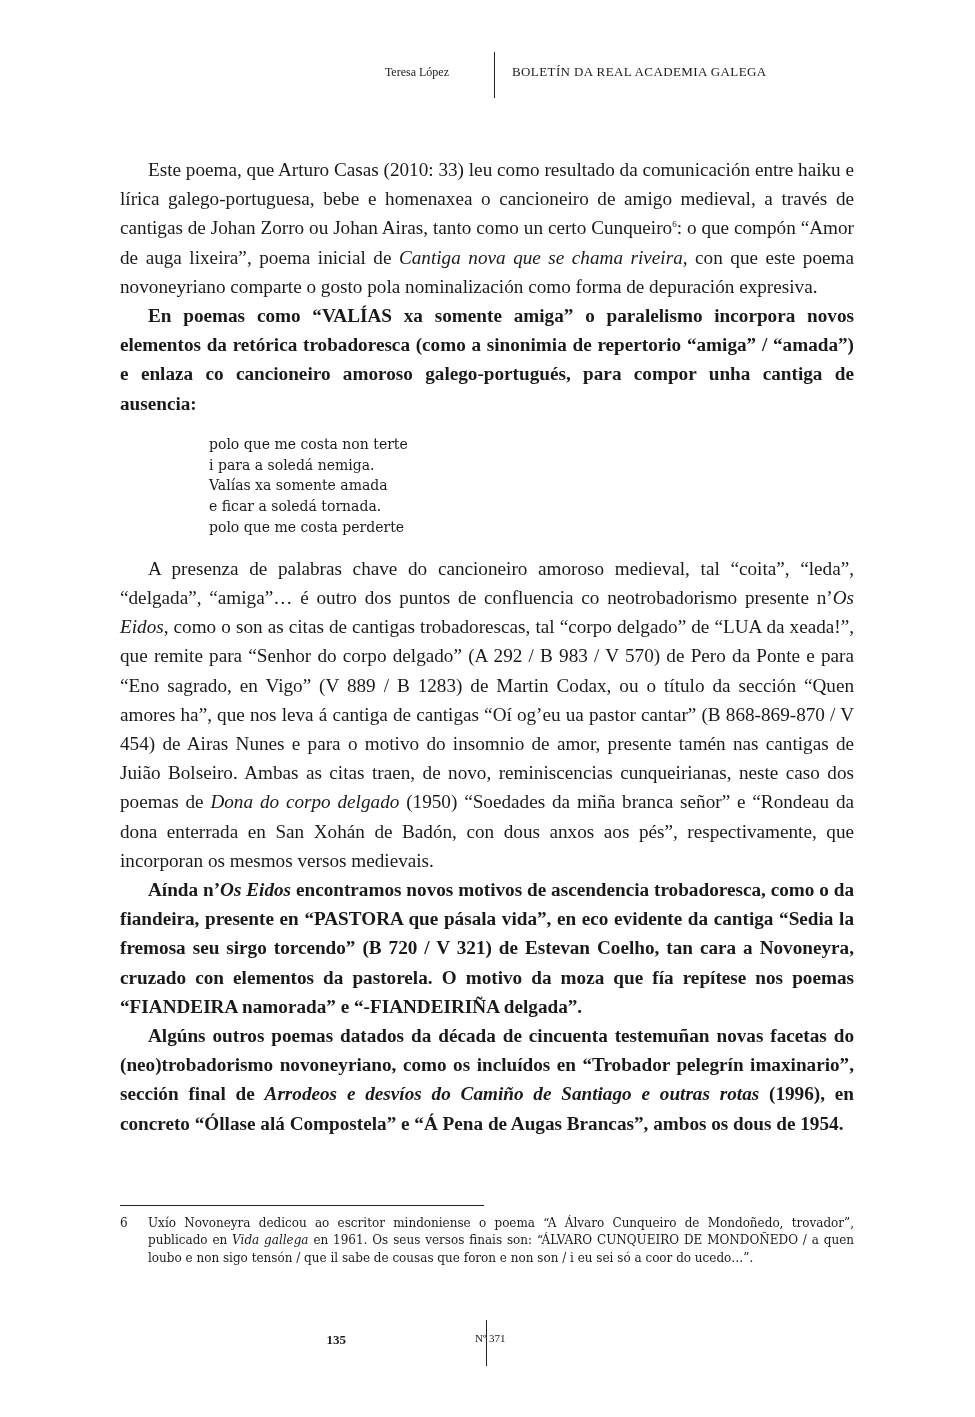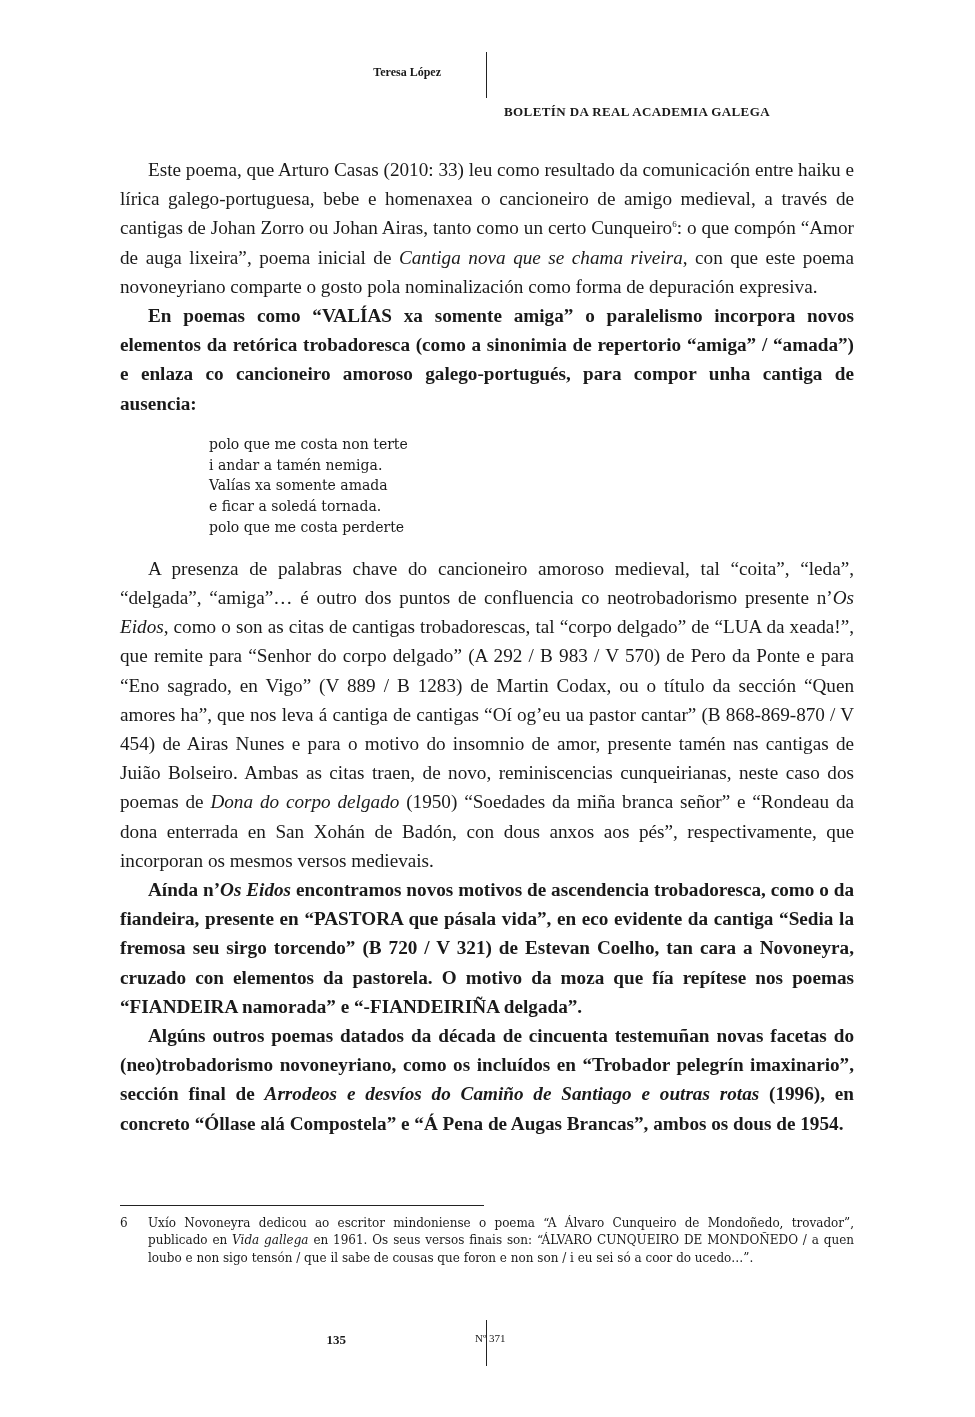--- a/index.html
+++ b/index.html
@@ -1,20 +1,20 @@
 <!DOCTYPE html>
 <html><head>
   <meta charset="utf-8">
   <style>
     html, body { margin: 0; padding: 0; background: #ffffff; }
     body { width: 975px; height: 1417px; position: relative; overflow: hidden; color: #1a1a1a; font-family: "DejaVu Serif", serif; }
-    .header { position: absolute; top: 52px; left: 0; width: 944px; height: 46px; font-weight: bold; }
+    .header { position: absolute; top: 52px; left: 8px; width: 944px; height: 46px; }
     .header .author { position: absolute; right: 503px; top: 13px; font-size: 12px; font-family: "Liberation Serif", serif; }
     .header .vline { position: absolute; left: 486px; top: 0; width: 1px; height: 46px; background: #222; }
-    .header .journal { position: absolute; left: 504px; top: 12px; font-size: 13px; letter-spacing: 0.4px; font-family: "Liberation Serif", serif; margin-top: 40px; }
+    .header .journal { position: absolute; left: 504px; top: 12px; font-size: 13px; letter-spacing: 0.4px; font-family: "Liberation Serif", serif; }
     .body-text { position: absolute; left: 120px; top: 155px; width: 734px; font-family: "Liberation Serif", serif; font-size: 19.2px; line-height: 29.2px; text-align: justify; }
     .body-text p { margin: 0; text-indent: 28px; }
     .body-text p + p { margin-top: 0; font-weight: bold; }
     .poem { margin: 16px 0 16px 89px; font-family: "DejaVu Serif", serif; font-size: 14px; line-height: 20.8px; text-indent: 0; }
     .poem div { white-space: nowrap; }
     em { font-style: italic; }
     sup { font-size: 9px; vertical-align: super; line-height: 0; }
     .fn-rule { position: absolute; left: 120px; top: 1205px; width: 364px; height: 1px; background: #222; }
     .footnote { position: absolute; left: 120px; top: 1215px; width: 734px; font-family: "DejaVu Serif", serif; font-size: 12px; line-height: 17.4px; text-align: justify; }
     .footnote .num { position: absolute; left: 0; top: 0; }
@@ -33,21 +33,21 @@
   <span class="journal">BOLETÍN DA REAL ACADEMIA GALEGA</span>
 </div>
 
 <div class="body-text">
   <p><span>Este poema, que Arturo Casas (2010: 33) leu como resultado da comunicación entre haiku e lírica galego-portuguesa, bebe e homenaxea o cancioneiro de amigo medieval, a través de cantigas de Johan Zorro ou Johan Airas, tanto como un certo Cunqueiro</span><sup>6</sup><span>: o que compón “Amor de auga lixeira”, poema inicial de </span><em>Cantiga nova que se chama riveira</em><span>, con que este poema novoneyriano comparte o gosto pola nominalización como forma de depuración expresiva.</span></p>
 
   <p>En poemas como “VALÍAS xa somente amiga” o paralelismo incorpora novos elementos da retórica trobadoresca (como a sinonimia de repertorio “amiga” / “amada”) e enlaza co cancioneiro amoroso galego-portugués, para compor unha cantiga de ausencia:</p>
 
   <div class="poem">
     <div>polo que me costa non terte</div>
-    <div>i andar a tamén nemiga.</div>
+    <div>i para a soledá nemiga.</div>
     <div>Valías xa somente amada</div>
     <div>e ficar a soledá tornada.</div>
     <div>polo que me costa perderte</div>
   </div>
 
   <p><span>A presenza de palabras chave do cancioneiro amoroso medieval, tal “coita”, “leda”, “delgada”, “amiga”… é outro dos puntos de confluencia co neotrobadorismo presente n’</span><em>Os Eidos</em><span>, como o son as citas de cantigas trobadorescas, tal “corpo delgado” de “LUA da xeada!”, que remite para “Senhor do corpo delgado” (A 292 / B 983 / V 570) de Pero da Ponte e para “Eno sagrado, en Vigo” (V 889 / B 1283) de Martin Codax, ou o título da sección “Quen amores ha”, que nos leva á cantiga de cantigas “Oí og’eu ua pastor cantar” (B 868-869-870 / V 454) de Airas Nunes e para o motivo do insomnio de amor, presente tamén nas cantigas de Juião Bolseiro. Ambas as citas traen, de novo, reminiscencias cunqueirianas, neste caso dos poemas de </span><em>Dona do corpo delgado</em><span> (1950) “Soedades da miña branca señor” e “Rondeau da dona enterrada en San Xohán de Badón, con dous anxos aos pés”, respectivamente, que incorporan os mesmos versos medievais.</span></p>
 
   <p><span>Aínda n’</span><em>Os Eidos</em><span> encontramos novos motivos de ascendencia trobadoresca, como o da fiandeira, presente en “PASTORA que pásala vida”, en eco evidente da cantiga “Sedia la fremosa seu sirgo torcendo” (B 720 / V 321) de Estevan Coelho, tan cara a Novoneyra, cruzado con elementos da pastorela. O motivo da moza que fía repítese nos poemas “FIANDEIRA namorada” e “-FIANDEIRIÑA delgada”.</span></p>
 
   <p><span>Algúns outros poemas datados da década de cincuenta testemuñan novas facetas do (neo)trobadorismo novoneyriano, como os incluídos en “Trobador pelegrín imaxinario”, sección final de </span><em>Arrodeos e desvíos do Camiño de Santiago e outras rotas</em><span> (1996), en concreto “Óllase alá Compostela” e “Á Pena de Augas Brancas”, ambos os dous de 1954.</span></p>

